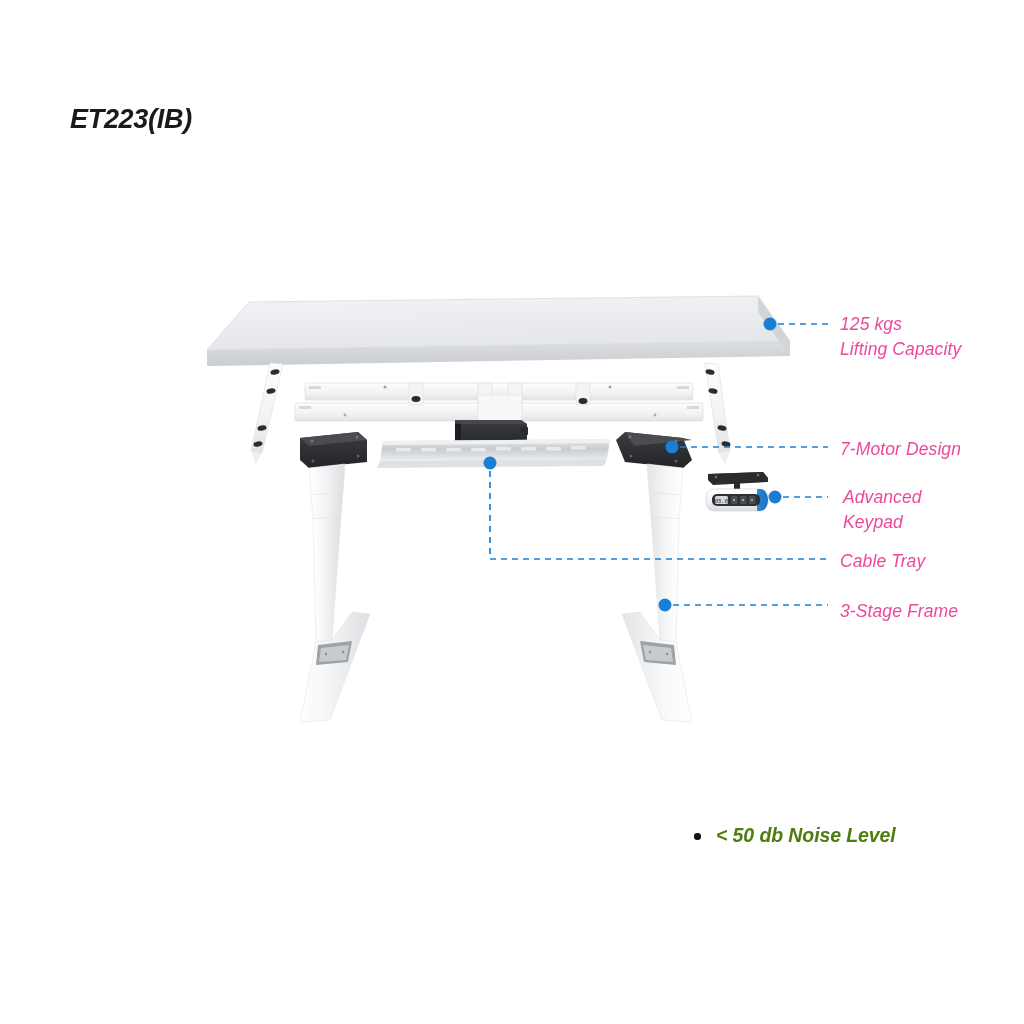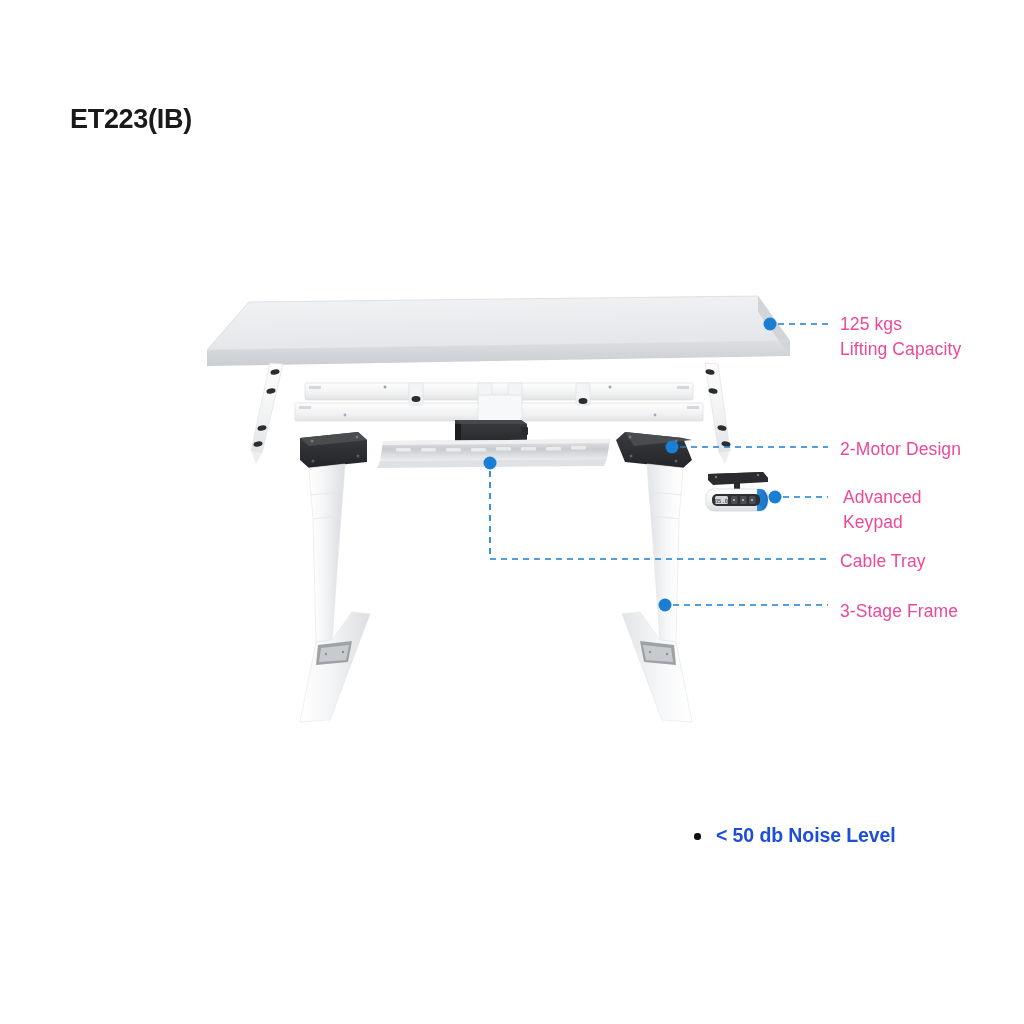--- a/index.html
+++ b/index.html
@@ -1,21 +1,21 @@
 <!DOCTYPE html>
 <html><head>
 <meta charset="utf-8">
 <style>
   html,body{margin:0;padding:0;}
   body{
     width:1024px;height:1024px;background:#ffffff;
     font-family:"Liberation Sans","DejaVu Sans",sans-serif;
     overflow:hidden;position:relative;
   }
-  #canvas{position:absolute;inset:0;width:1024px;height:980px;}
+  #canvas{position:absolute;inset:0;width:1024px;height:980px;font-style:italic;}
 
   
   .title{
     position:absolute;left:70px;top:104px;
     font-size:27px;font-weight:bold;color:#1a1a1a;
     letter-spacing:-0.3px;white-space:nowrap;
   }
 
   
   .callout{
@@ -24,21 +24,21 @@
     letter-spacing:0.1px;
   }
 
   
   .bullets{
     position:absolute;left:688px;top:822px;
     margin:0;padding:0;list-style:none;
   }
   .bullets li{
     position:relative;padding-left:28px;
-    font-size:19.5px;font-weight:bold;color:#1d4ed8;
+    font-size:19.5px;font-weight:bold;color:#4d7c0f;
     line-height:27.5px;margin-bottom:4.5px;white-space:nowrap;
     letter-spacing:-0.1px;
     text-align:right;
   }
   .bullets li::before{
     content:"";position:absolute;left:6px;top:11px;
     width:6.5px;height:6.5px;border-radius:50%;background:#101010;
   }
 
   
@@ -252,21 +252,21 @@
       <circle cx="775" cy="497" r="6.5"></circle>
       <circle cx="490" cy="463" r="6.5"></circle>
       <circle cx="665" cy="605" r="6.5"></circle>
     </g>
   </svg>
 
   <div class="title">ET223(IB)</div>
 
   <div class="callout" style="left:840px;top:312px;">125 kgs
 Lifting Capacity</div>
-  <div class="callout" style="left:840px;top:437px;">2-Motor Design</div>
+  <div class="callout" style="left:840px;top:437px;">7-Motor Design</div>
   <div class="callout" style="left:843px;top:485px;">Advanced
 Keypad</div>
   <div class="callout" style="left:840px;top:549px;">Cable Tray</div>
   <div class="callout" style="left:840px;top:599px;">3-Stage Frame</div>
 
   <ul class="bullets">
     <li>&lt; 50 db Noise Level</li>
   </ul>
 </div>
 

